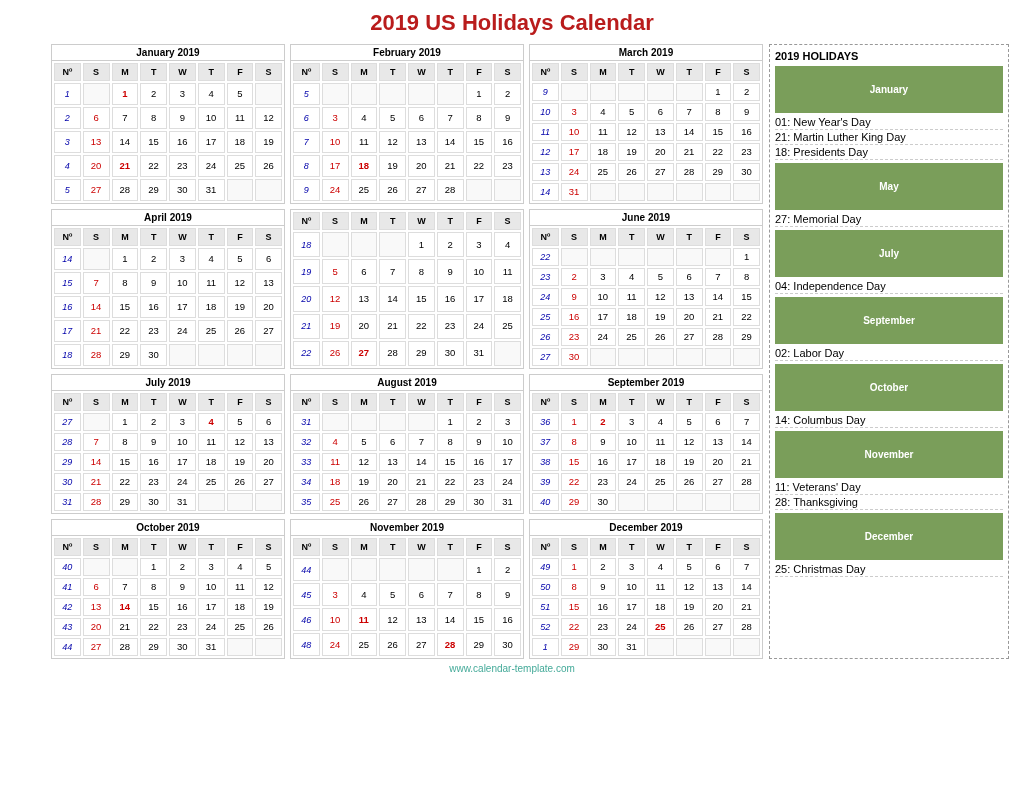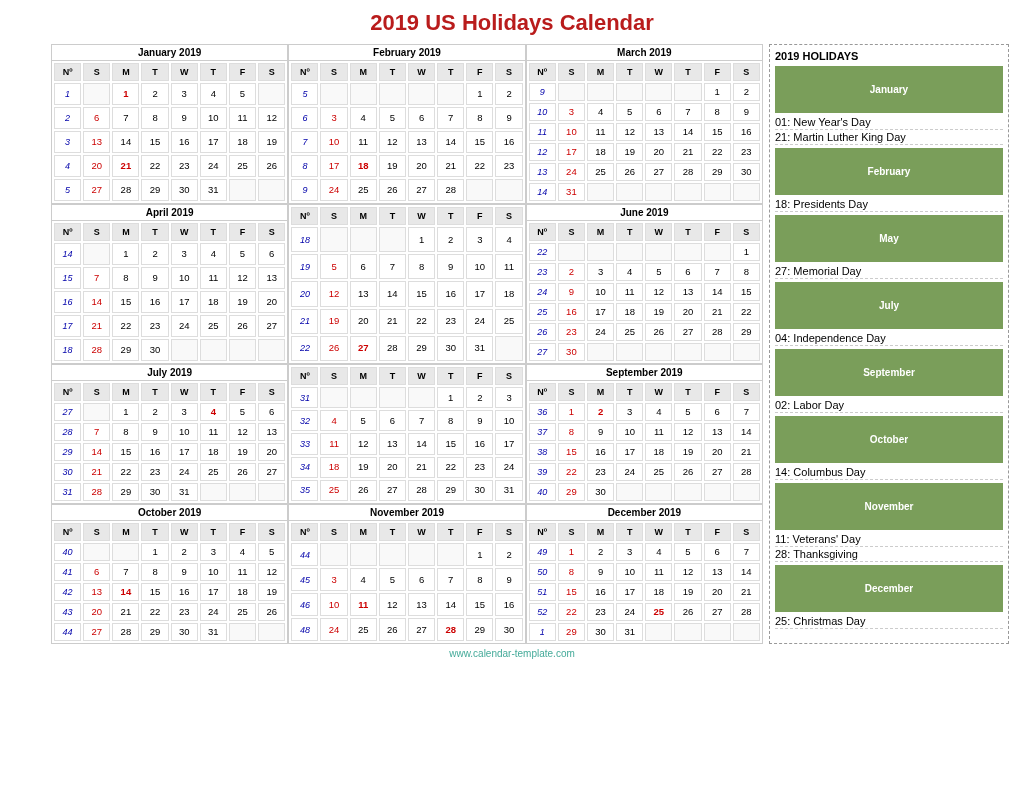--- a/index.html
+++ b/index.html
@@ -21,20 +21,21 @@
       color: #b91c1c;
     }
     .main-content {
       display: flex;
       width: 100%;
       gap: 6px;
     }
     .calendars-grid {
       display: grid;
       grid-template-columns: repeat(3, 1fr);
+      gap: 5px;
       flex: 1;
       padding-left: 36px;
     }
     .month-table {
       border: 1px solid #ccc;
       font-size: 9.5px;
       width: 100%;
     }
     .month-table caption {
       font-weight: bold;
@@ -596,20 +597,21 @@
             <td>29</td>
             <td>30</td>
             <td>31</td>
             <td class="empty"></td>
             <td class="empty"></td>
             <td class="empty"></td>
           </tr>
         </tbody>
       </table>
       <table class="month-table">
+        <caption>August 2019</caption>
         <thead>
           <tr>
             <th>Nº</th>
             <th>S</th>
             <th>M</th>
             <th>T</th>
             <th>W</th>
             <th>T</th>
             <th>F</th>
             <th>S</th>
@@ -926,21 +928,20 @@
           </tr>
         </tbody>
       </table>
     </div>
   <div class="sidebar">
     <div class="sidebar-title">2019 HOLIDAYS</div>
     <div id="sidebar-content">
         <div class="sidebar-month-header">January</div>
         <div class="sidebar-holiday">01: New Year's Day</div>
         <div class="sidebar-holiday">21: Martin Luther King Day</div>
-        <div class="sidebar-month-header">February</div>
         <div class="sidebar-holiday">18: Presidents Day</div>
         <div class="sidebar-month-header">May</div>
         <div class="sidebar-holiday">27: Memorial Day</div>
         <div class="sidebar-month-header">July</div>
         <div class="sidebar-holiday">04: Independence Day</div>
         <div class="sidebar-month-header">September</div>
         <div class="sidebar-holiday">02: Labor Day</div>
         <div class="sidebar-month-header">October</div>
         <div class="sidebar-holiday">14: Columbus Day</div>
         <div class="sidebar-month-header">November</div>

